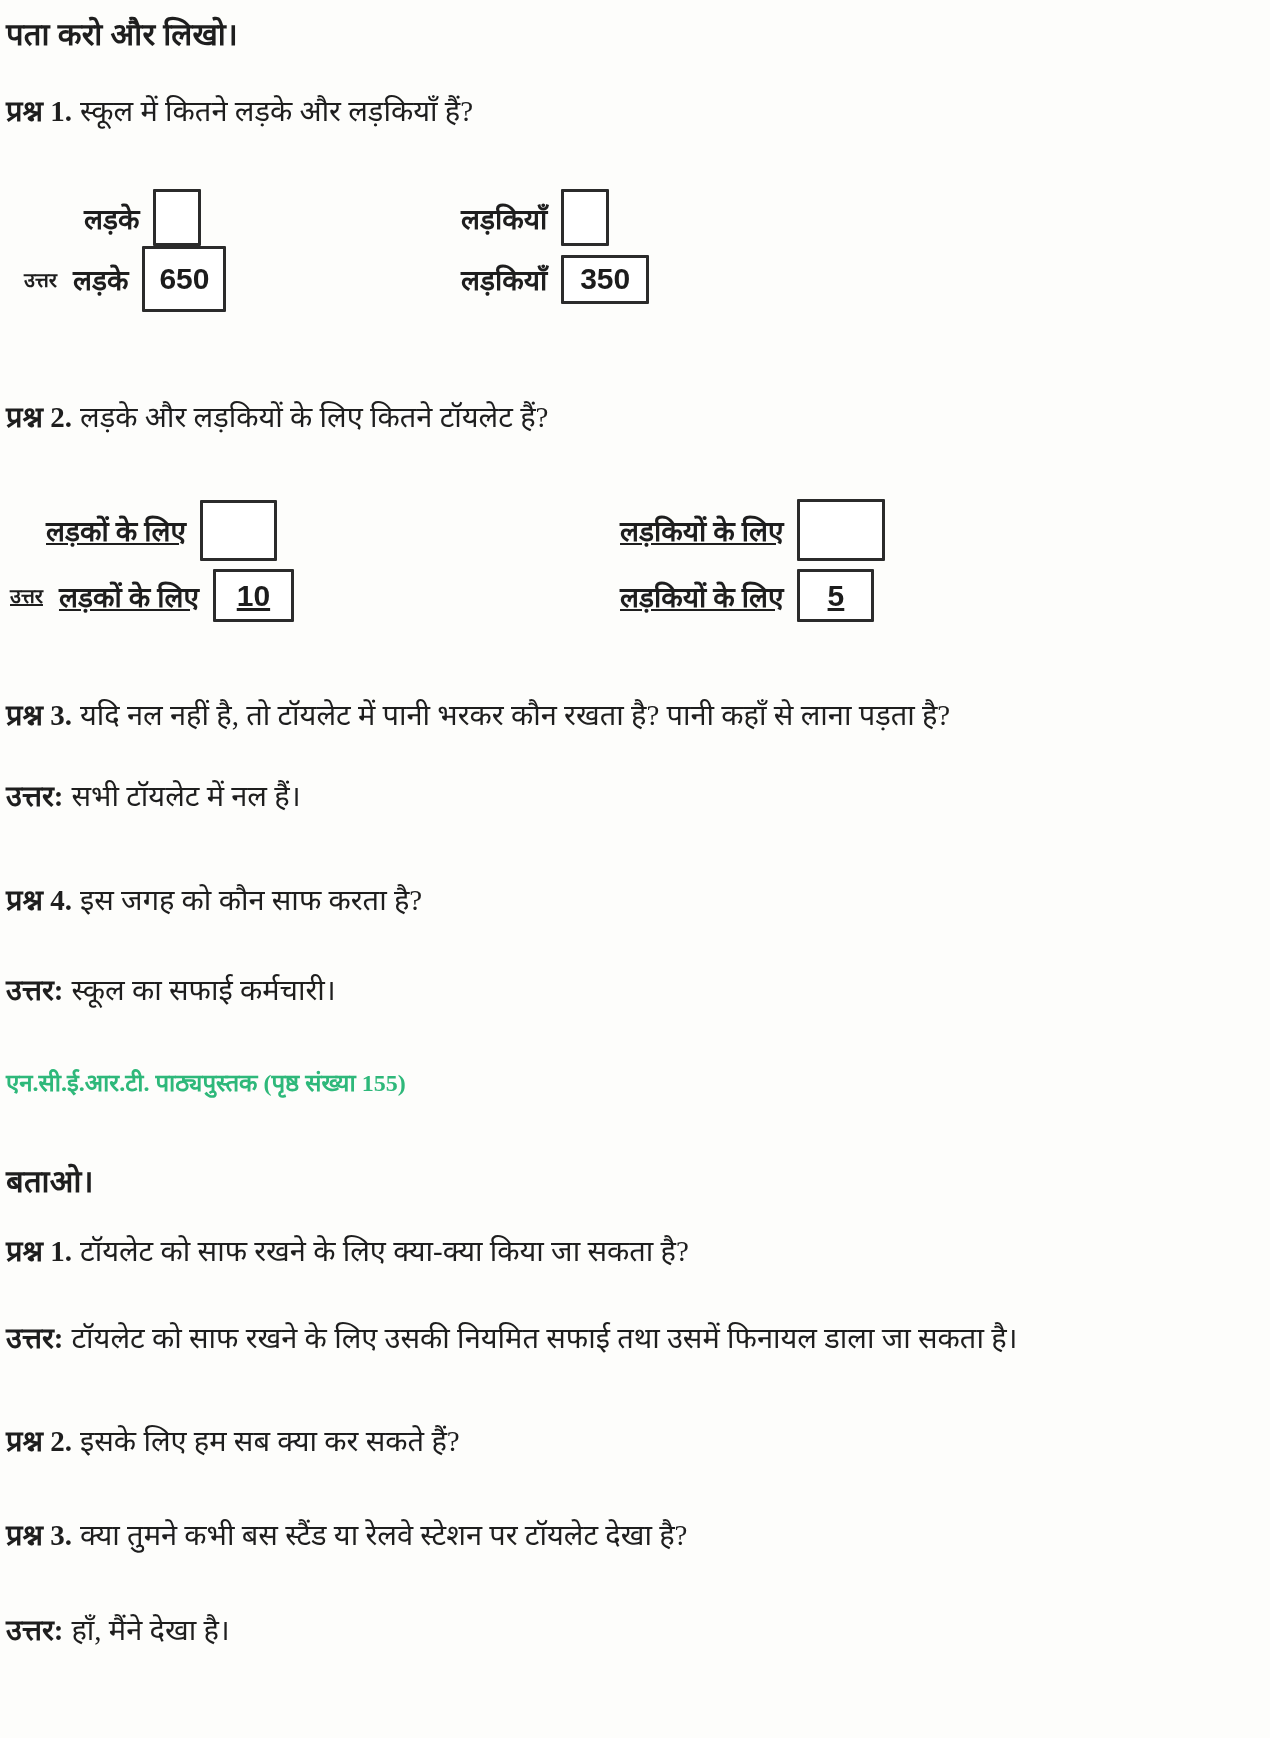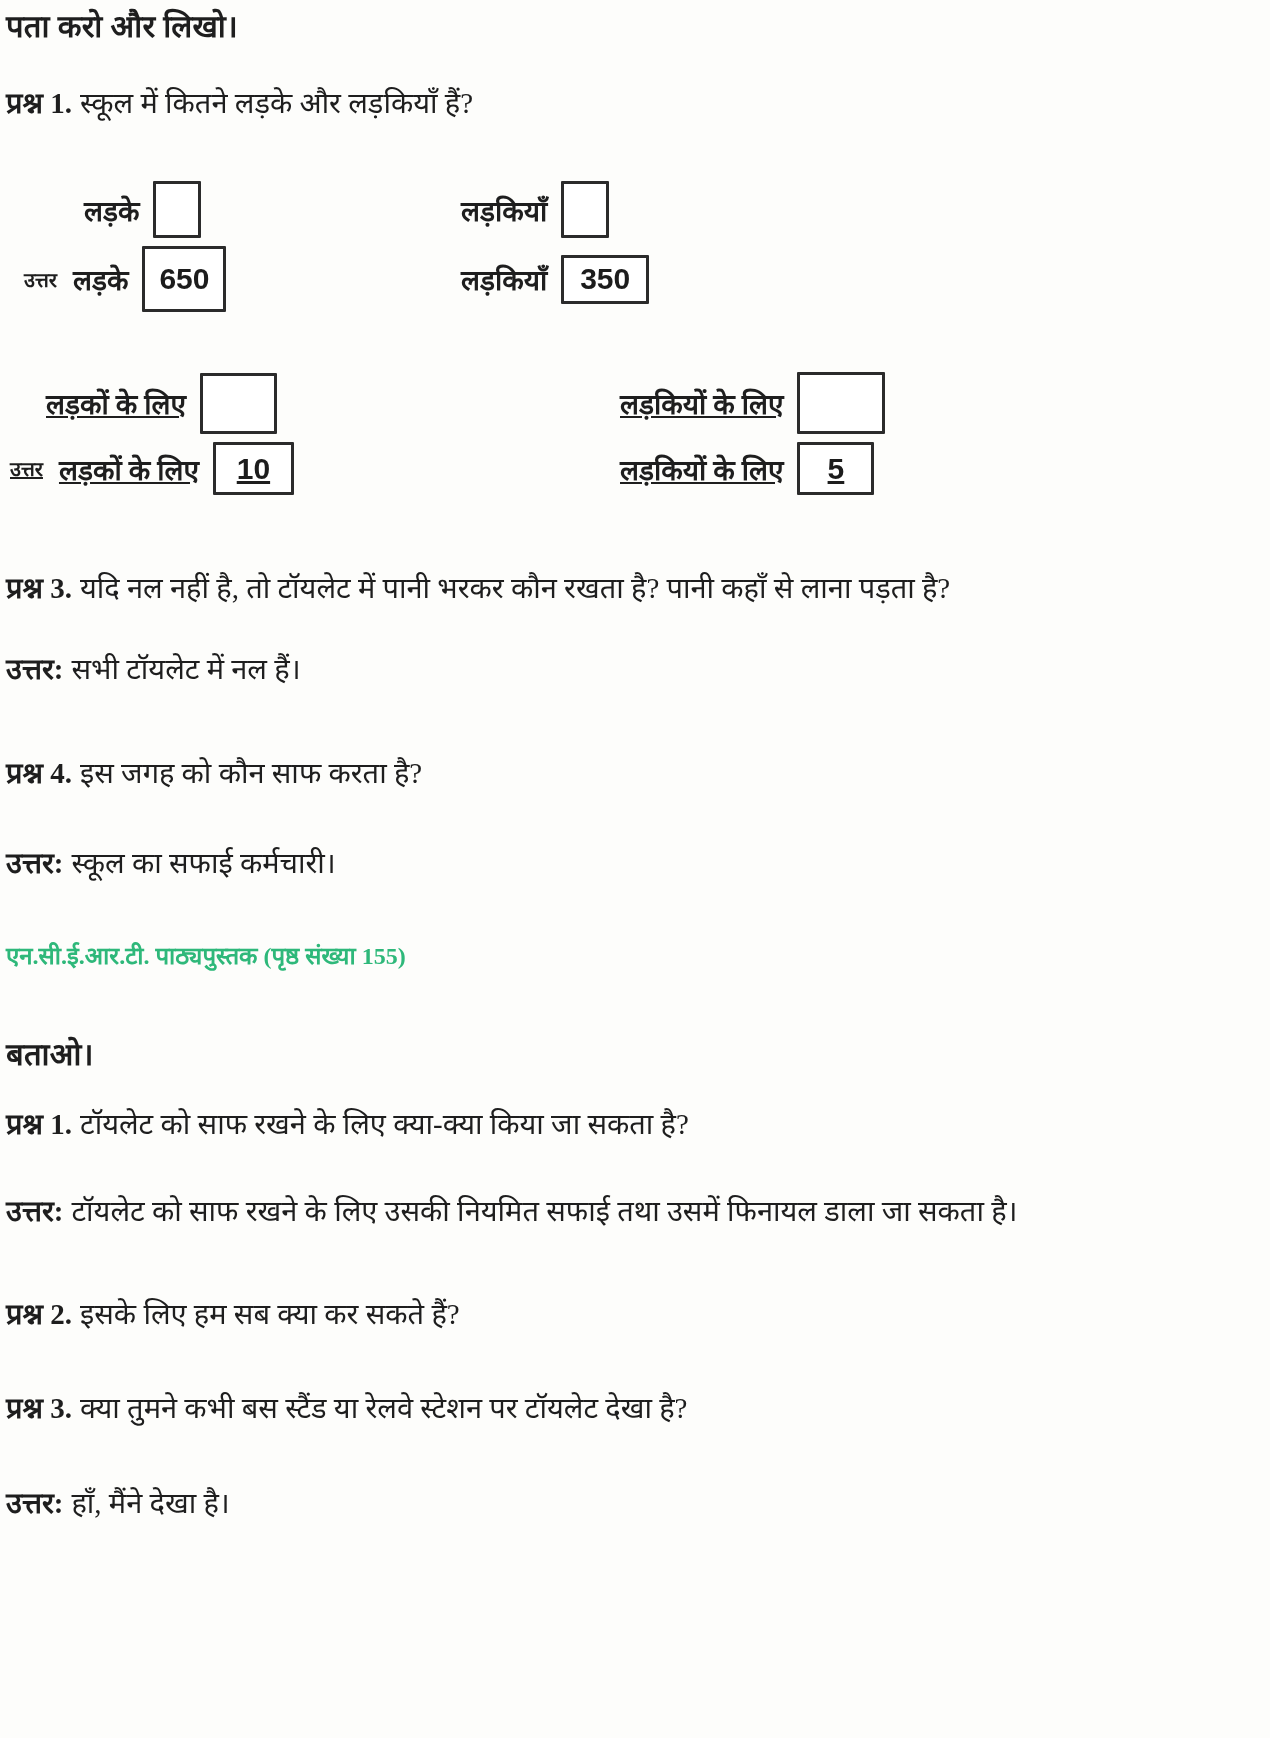--- a/index.html
+++ b/index.html
@@ -5,21 +5,21 @@
   html, body { margin: 0; padding: 0; }
   body {
     width: 1270px;
     height: 1738px;
     background: #fdfdfb;
     font-family: "Liberation Serif", "DejaVu Sans", serif;
     color: #1e1e1e;
     overflow: hidden;
   }
   .page {
-    padding: 4px 8px 0 6px;
+    padding: 12px 8px 0 6px;
     box-sizing: border-box;
     width: 100%;
     height: 100%;
   }
   .sec-heading {
     font-size: 31px;
     font-weight: bold;
     margin: 0;
     line-height: 46px;
     letter-spacing: 0.2px;
@@ -76,21 +76,21 @@
   .b-q1-650 { width: 84px; height: 66px; }
   .b-q1-350 { width: 88px; height: 49px; }
   
   .b-q2-empty-l { width: 77px; height: 61px; }
   .b-q2-empty-r { width: 88px; height: 62px; }
   .b-q2-10 { width: 81px; height: 53px; }
   .b-q2-5 { width: 77px; height: 53px; }
   
   .mt-q1 { margin-top: 31px; }
   .mt-grid1 { margin-top: 56px; }
-  .gap-4 { row-gap: 8px; }
+  .gap-4 { row-gap: 0; }
   .gap-8 { row-gap: 8px; text-decoration: underline; }
   .mt-q2 { margin-top: 83px; }
   .mt-grid2 { margin-top: 60px; }
   .mt-q3 { margin-top: 71px; }
   .mt-a3 { margin-top: 37px; }
   .mt-q4 { margin-top: 60px; }
   .mt-a4 { margin-top: 46px; }
   .mt-green { margin-top: 49px; }
   .mt-tell { margin-top: 54px; }
   .mt-tq1 { margin-top: 24px; }
@@ -130,20 +130,21 @@
         <span class="box-label">लड़के</span>
         <span class="abox b-q1-650">650</span>
       </div>
       <div class="right-group">
         <span class="box-label">लड़कियाँ</span>
         <span class="abox b-q1-350">350</span>
       </div>
     </div>
   </div>
 
+  <p class="para mt-q2"><span class="q-num">प्रश्न 2.</span><span>लड़के और लड़कियों के लिए कितने टॉयलेट हैं?</span></p>
 
   <div class="abox-grid gap-8 mt-grid2">
     <div class="abox-row">
       <div class="left-group q2-left indent-40">
         <span class="box-label">लड़कों के लिए</span>
         <span class="abox b-q2-empty-l"></span>
       </div>
       <div class="right-group">
         <span class="box-label">लड़कियों के लिए</span>
         <span class="abox b-q2-empty-r"></span>

